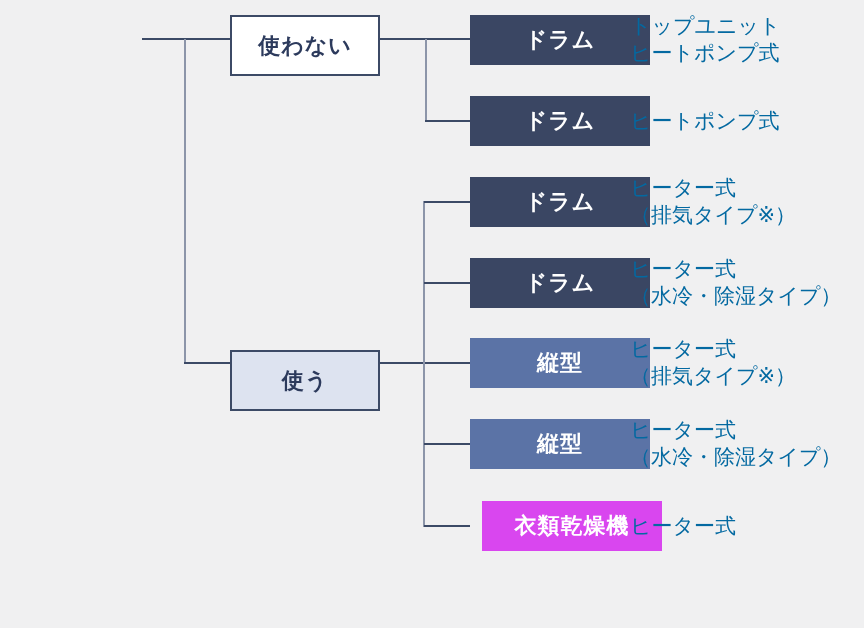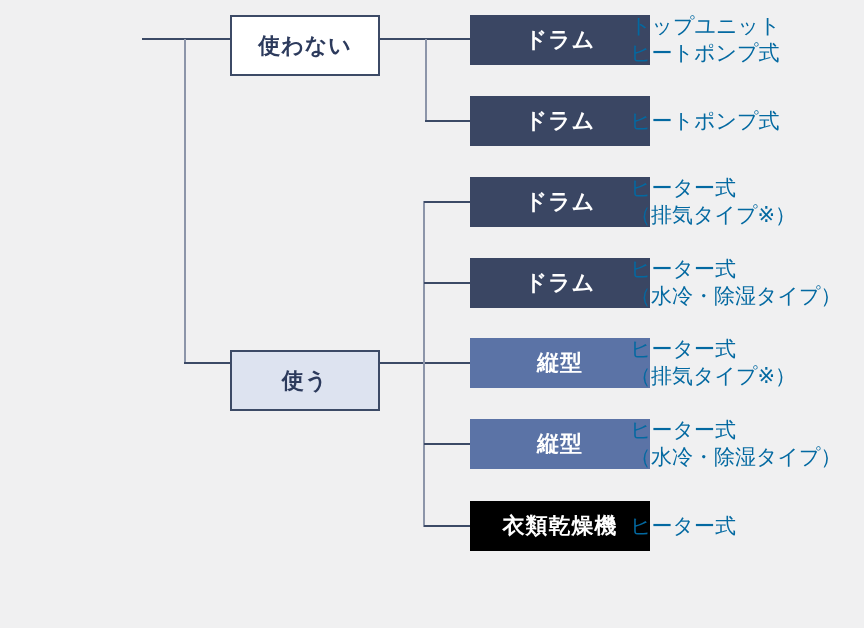--- a/index.html
+++ b/index.html
@@ -146,20 +146,20 @@
 
   <div class="leaf-row" style="top:419px;">
     <div class="leaf-box" style="background: rgb(91, 115, 166);">縦型</div>
     <div class="leaf-label">
       <span>ヒーター式</span>
       <span>（水冷・除湿タイプ）</span>
     </div>
   </div>
 
   <div class="leaf-row" style="top:501px;">
-    <div class="leaf-box" style="background: #000000;">衣類乾燥機</div>
+    <div class="leaf-box" style="background: #d946ef; margin-left: 12px;">衣類乾燥機</div>
     <div class="leaf-label">
       <span>ヒーター式</span>
     </div>
   </div>
 
 
 </div>
 
 </body></html>

